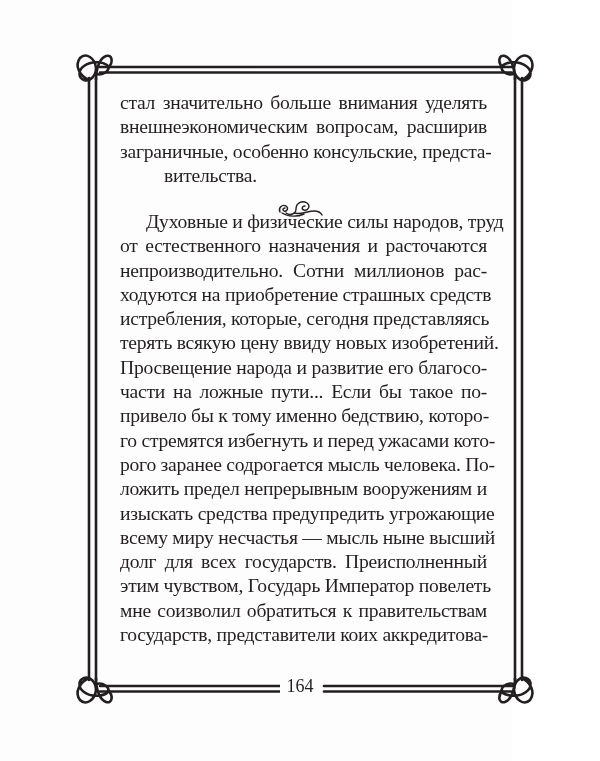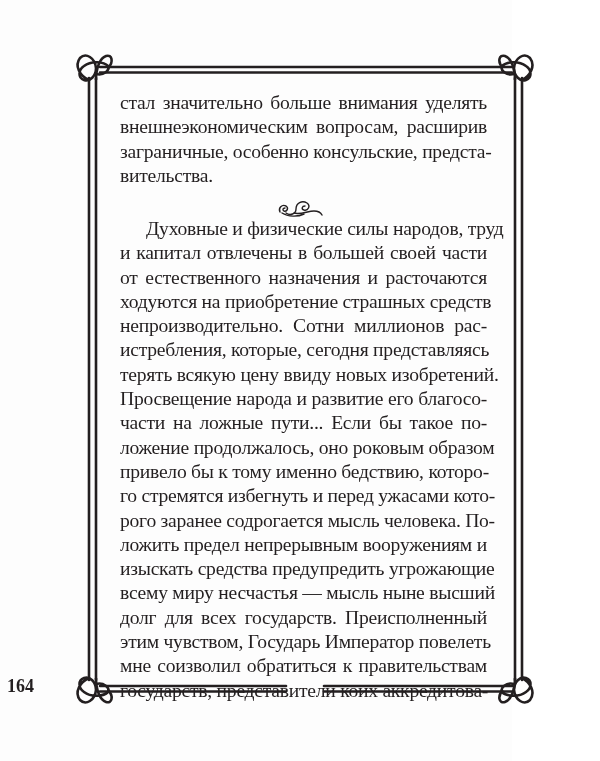--- a/index.html
+++ b/index.html
@@ -36,42 +36,42 @@
     }
     .line {
       display: block;
       white-space: nowrap;
       text-align: justify;
       text-align-last: justify;
       height: 24.3px;
     }
     .line.last {
       text-align-last: left;
+      margin-left: 44px;
     }
     .line.indent {
       padding-left: 26px;
     }
     .p1 { top: 91px; }
-    .p2 { top: 217px; }
+    .p2 { top: 210px; }
     .ornament {
       position: absolute;
       left: 276px;
       top: 198px;
       width: 50px;
       height: 20px;
     }
     .page-number {
       position: absolute;
       left: 0;
       width: 600px;
       top: 675px;
-      text-align: left;
+      text-align: center;
       font-size: 18px;
       line-height: 22px;
-      font-weight: bold;
     }
     .page-number span {
       background: #fdfdfd;
       padding: 0 7px;
     }
   </style>
 </head>
 <body>
 
 <div class="page">
@@ -123,29 +123,27 @@
     <g stroke="#231f20" stroke-width="1.4" fill="none" stroke-linecap="round">
       <path d="M4 14 C2 10, 6 6, 10 8 C13 10, 11 14, 8 13 C6 12, 7 10, 9 10"></path>
       <path d="M10 15 C14 18, 20 16, 20 11 C20 5, 26 2, 31 5 C35 8, 32 13, 28 12 C25 11, 26 8, 29 8"></path>
       <path d="M18 15 C24 17, 32 13, 38 13 C42 13, 45 15, 46 17"></path>
       <path d="M6 15 C12 19, 22 19, 28 16"></path>
     </g>
   </svg>
 
   <div class="text-block p2">
     <span class="line indent">Духовные и физические силы народов, труд</span>
-    <span class="line">и капитал отвлечены в большей своей части</span>
     <span class="line">от естественного назначения и расточаются</span>
+    <span class="line">непроизводительно. Сотни миллионов рас-</span>
     <span class="line">ходуются на приобретение страшных средств</span>
-    <span class="line">непроизводительно. Сотни миллионов рас-</span>
     <span class="line">истребления, которые, сегодня представляясь</span>
     <span class="line">терять всякую цену ввиду новых изобретений.</span>
     <span class="line">Просвещение народа и развитие его благосо-</span>
     <span class="line">части на ложные пути... Если бы такое по-</span>
-    <span class="line">ложение продолжалось, оно роковым образом</span>
     <span class="line">привело бы к тому именно бедствию, которо-</span>
     <span class="line">го стремятся избегнуть и перед ужасами кото-</span>
     <span class="line">рого заранее содрогается мысль человека. По-</span>
     <span class="line">ложить предел непрерывным вооружениям и</span>
     <span class="line">изыскать средства предупредить угрожающие</span>
     <span class="line">всему миру несчастья — мысль ныне высший</span>
     <span class="line">долг для всех государств. Преисполненный</span>
     <span class="line">этим чувством, Государь Император повелеть</span>
     <span class="line">мне соизволил обратиться к правительствам</span>
     <span class="line">государств, представители коих аккредитова-</span>

